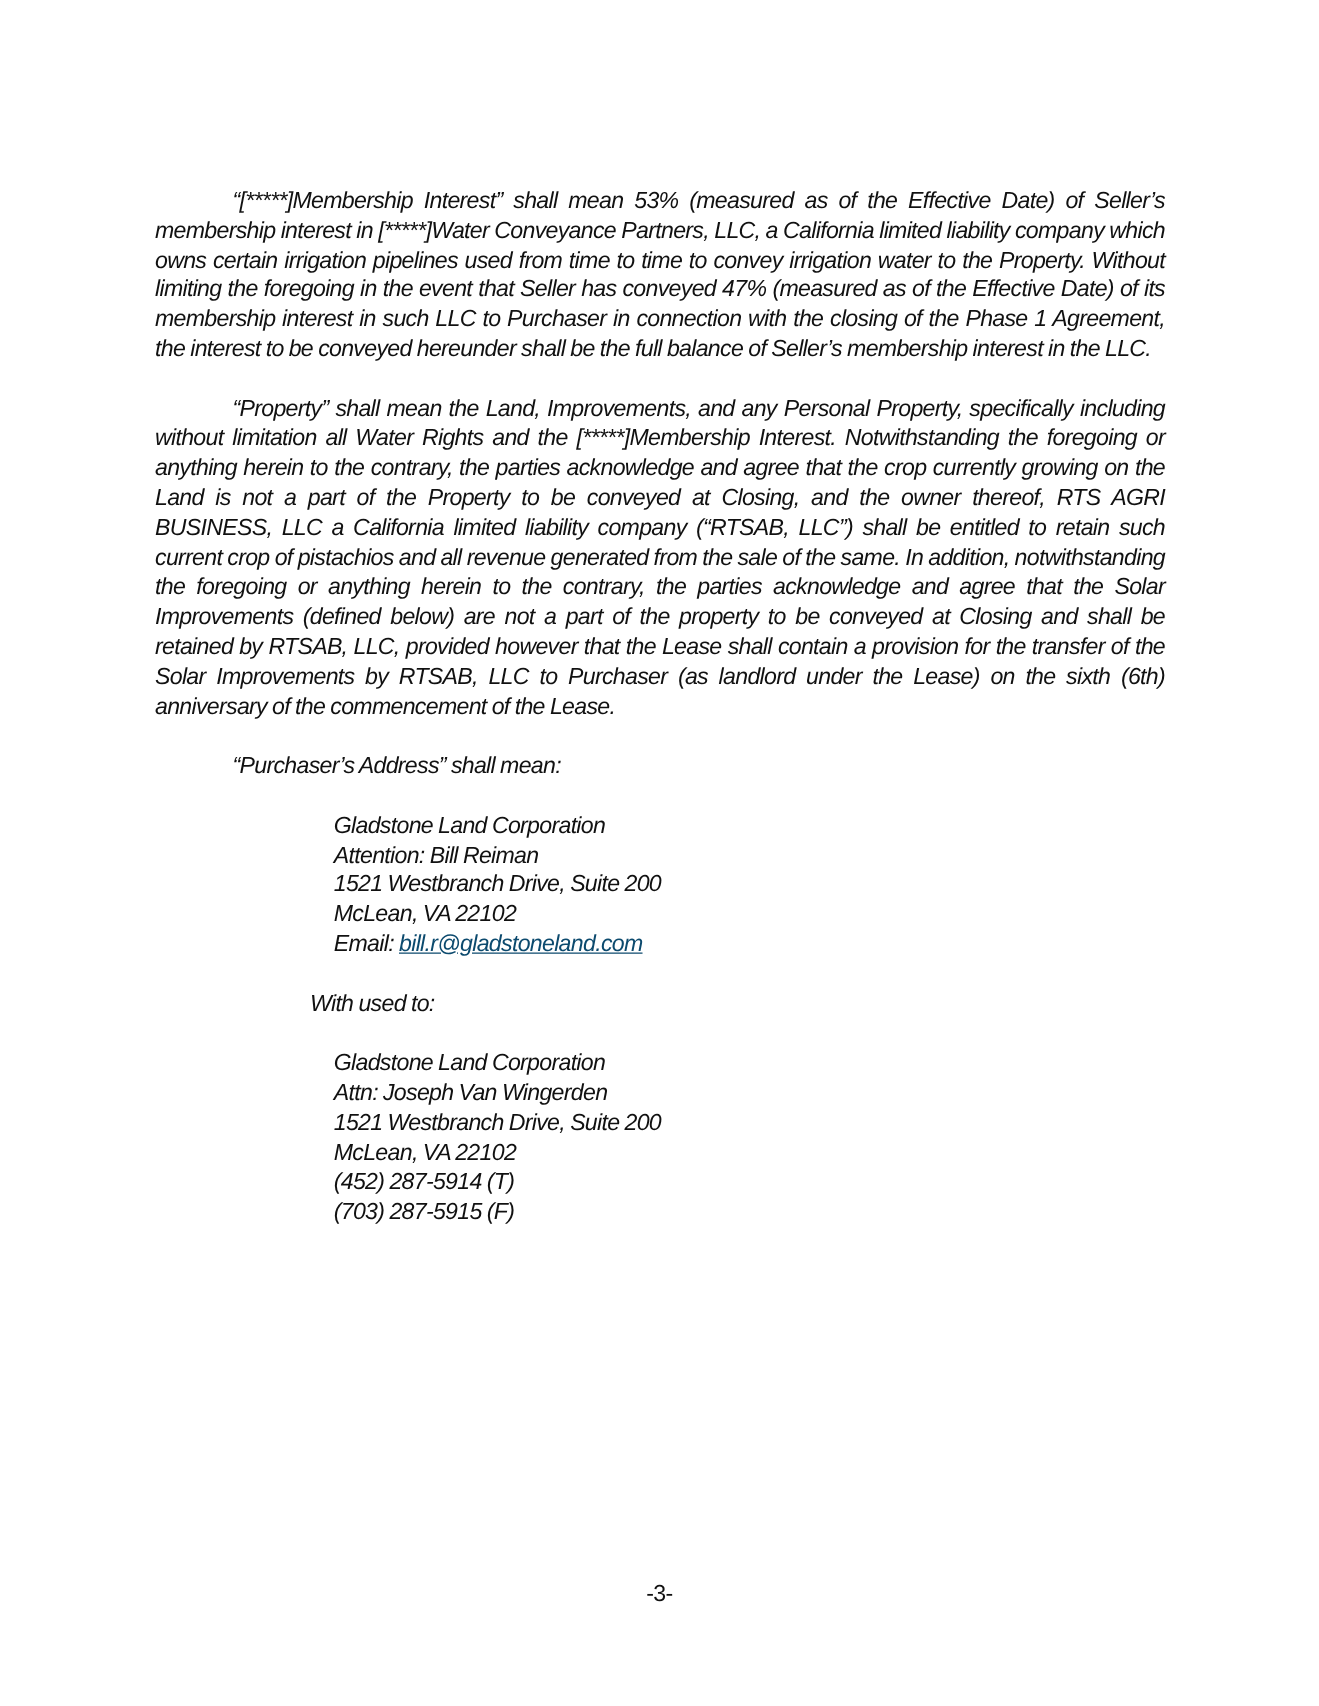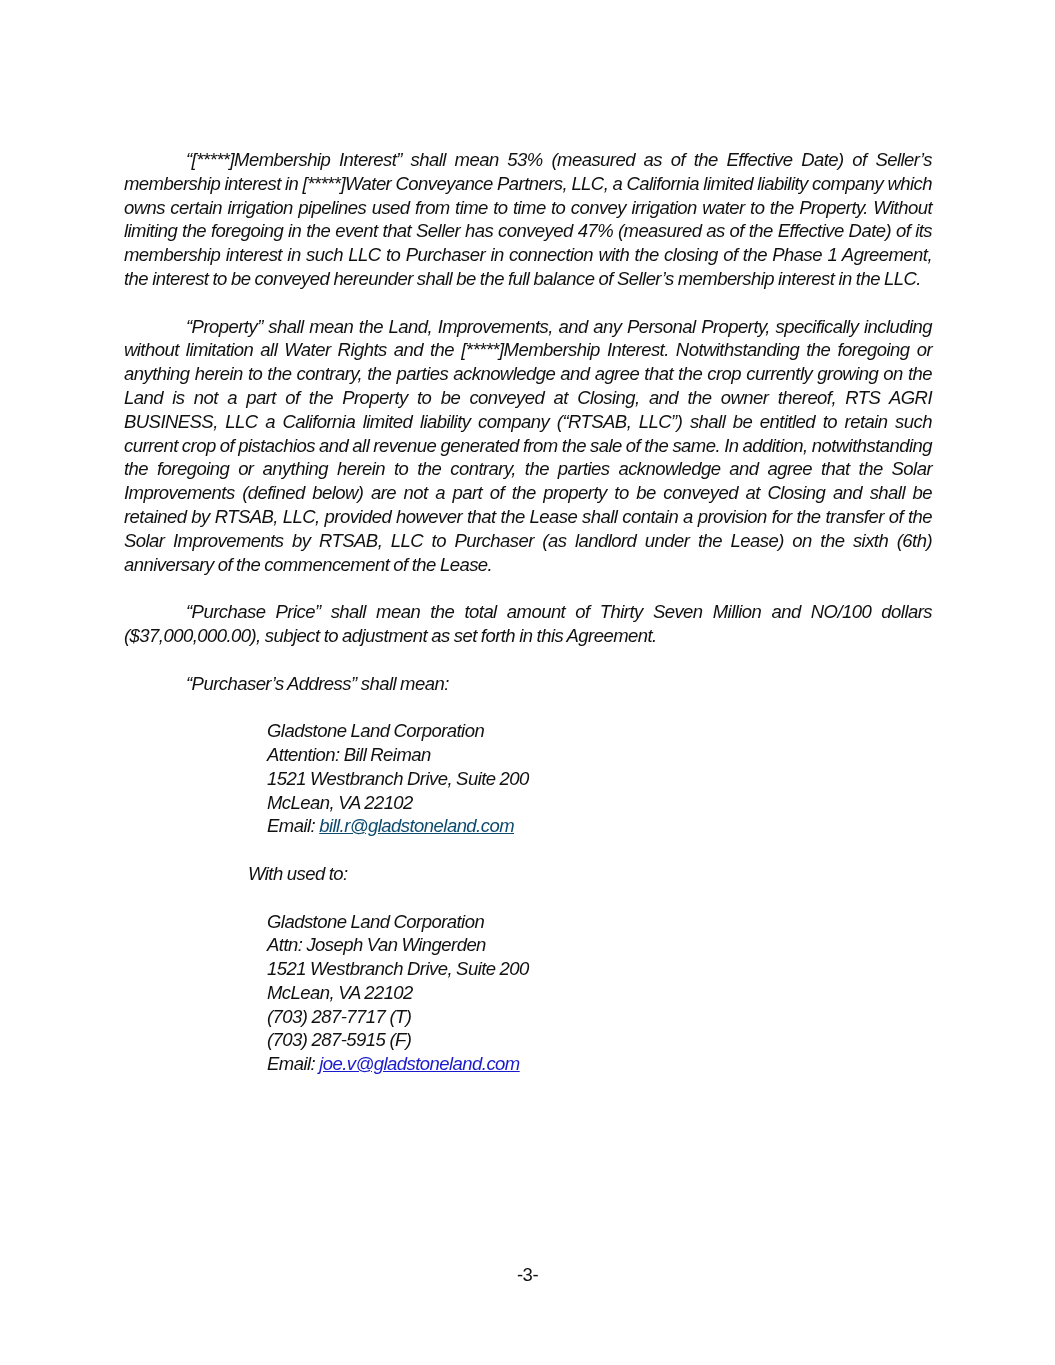--- a/index.html
+++ b/index.html
@@ -55,40 +55,38 @@
   </style>
 </head>
 <body>
 
 <div class="page">
 
   <p class="para">“[*****]Membership Interest” shall mean 53% (measured as of the Effective Date) of Seller’s membership interest in [*****]Water Conveyance Partners, LLC, a California limited liability company which owns certain irrigation pipelines used from time to time to convey irrigation water to the Property. Without limiting the foregoing in the event that Seller has conveyed 47% (measured as of the Effective Date) of its membership interest in such LLC to Purchaser in connection with the closing of the Phase 1 Agreement, the interest to be conveyed hereunder shall be the full balance of Seller’s membership interest in the LLC.</p>
 
   <p class="para">“Property” shall mean the Land, Improvements, and any Personal Property, specifically including without limitation all Water Rights and the [*****]Membership Interest. Notwithstanding the foregoing or anything herein to the contrary, the parties acknowledge and agree that the crop currently growing on the Land is not a part of the Property to be conveyed at Closing, and the owner thereof, RTS AGRI BUSINESS, LLC a California limited liability company (“RTSAB, LLC”) shall be entitled to retain such current crop of pistachios and all revenue generated from the sale of the same. In addition, notwithstanding the foregoing or anything herein to the contrary, the parties acknowledge and agree that the Solar Improvements (defined below) are not a part of the property to be conveyed at Closing and shall be retained by RTSAB, LLC, provided however that the Lease shall contain a provision for the transfer of the Solar Improvements by RTSAB, LLC to Purchaser (as landlord under the Lease) on the sixth (6th) anniversary of the commencement of the Lease.</p>
 
-  <p class="para">“Purchase Price” shall mean the total amount of Thirty Seven Million and NO/100 dollars ($37,000,000.00), subject to adjustment as set forth in this Agreement.</p>
 
   <p class="plain">“Purchaser’s Address” shall mean:</p>
 
   <div class="address">
     <span class="line">Gladstone Land Corporation</span>
     <span class="line">Attention: Bill Reiman</span>
     <span class="line">1521 Westbranch Drive, Suite 200</span>
     <span class="line">McLean, VA 22102</span>
     <span class="line"><span>Email: </span><a class="email" style="color: #0c4a6e;">bill.r@gladstoneland.com</a></span>
   </div>
 
   <div class="address">With used to:</div>
 
   <div class="address">
     <span class="line">Gladstone Land Corporation</span>
     <span class="line">Attn: Joseph Van Wingerden</span>
     <span class="line">1521 Westbranch Drive, Suite 200</span>
     <span class="line">McLean, VA 22102</span>
-    <span class="line">(703) 287-7717 (T)</span>
+    <span class="line">(452) 287-5914 (T)</span>
     <span class="line">(703) 287-5915 (F)</span>
-    <span class="line"><span>Email: </span><a class="email" style="color: rgb(26, 26, 204);">joe.v@gladstoneland.com</a></span>
   </div>
 
 
 </div>
 
 <div class="footer">-3-</div>
 
 </body></html>

